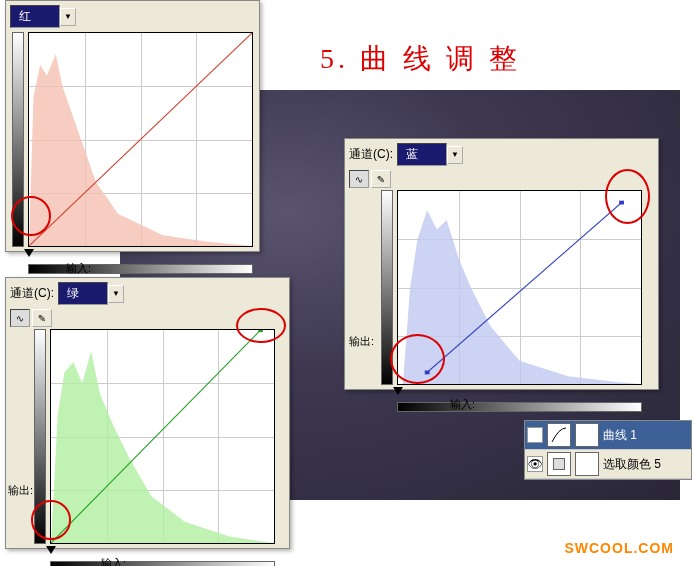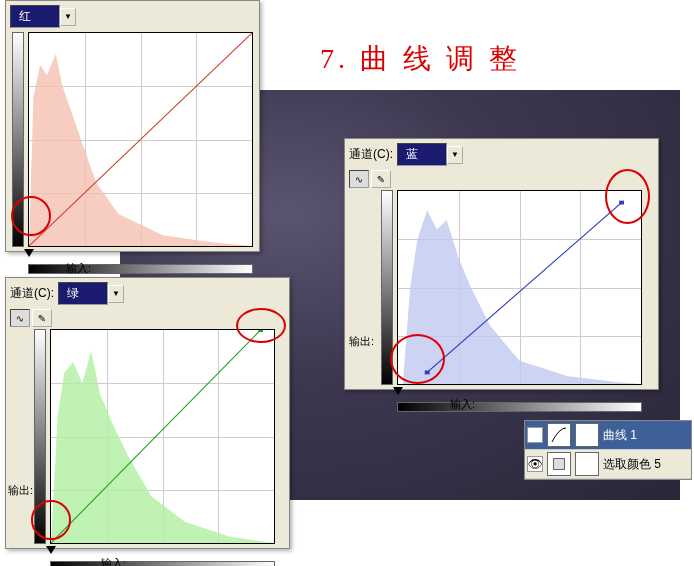--- a/index.html
+++ b/index.html
@@ -35,21 +35,21 @@
 .wm-chars span:nth-child(odd) { color: #f80; }
 .wm-chars span:nth-child(even) { color: #888; }
 .wm-url { color: #f80; font-size: 14px; font-weight: bold; letter-spacing: 1px; }
 .slider-tri { position: absolute; width: 0; height: 0; border-left: 5px solid transparent; border-right: 5px solid transparent; border-top: 8px solid #000; }
 </style>
 </head>
 <body>
 
 <div class="bg-photo"></div>
 
-<div class="title">7. 曲 线 调 整</div>
+<div class="title">5. 曲 线 调 整</div>
 
 <div class="curves-panel" style="top:0; left:5px; width:255px;">
   <div class="channel-row">
     <div class="channel-select">
       <div class="channel-value">红</div>
       <div class="dropdown-btn">▼</div>
     </div>
   </div>
   <div style="position:relative; margin-left:18px;">
     <div class="curve-area" style="width:225px; height:215px;">
@@ -166,13 +166,14 @@
     <div class="vis-icon">👁</div>
     <div class="layer-thumb">
         <div style="width:12px;height:12px;border:1px solid #666;background:#ddd"></div>
       </div>
     <div class="layer-mask"></div>
     <span>选取颜色 5</span>
   </div>
 </div>
 
 <div class="watermark">
+  <div class="wm-url">SWCOOL.COM</div>
 </div>
 
 </body></html>

